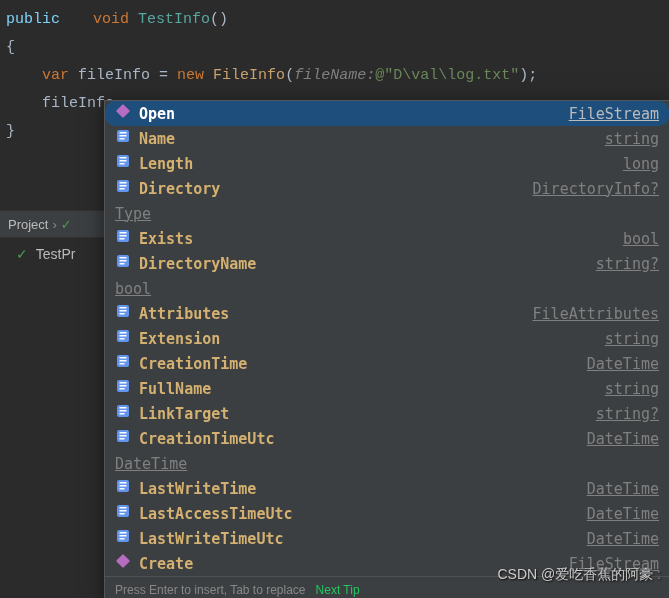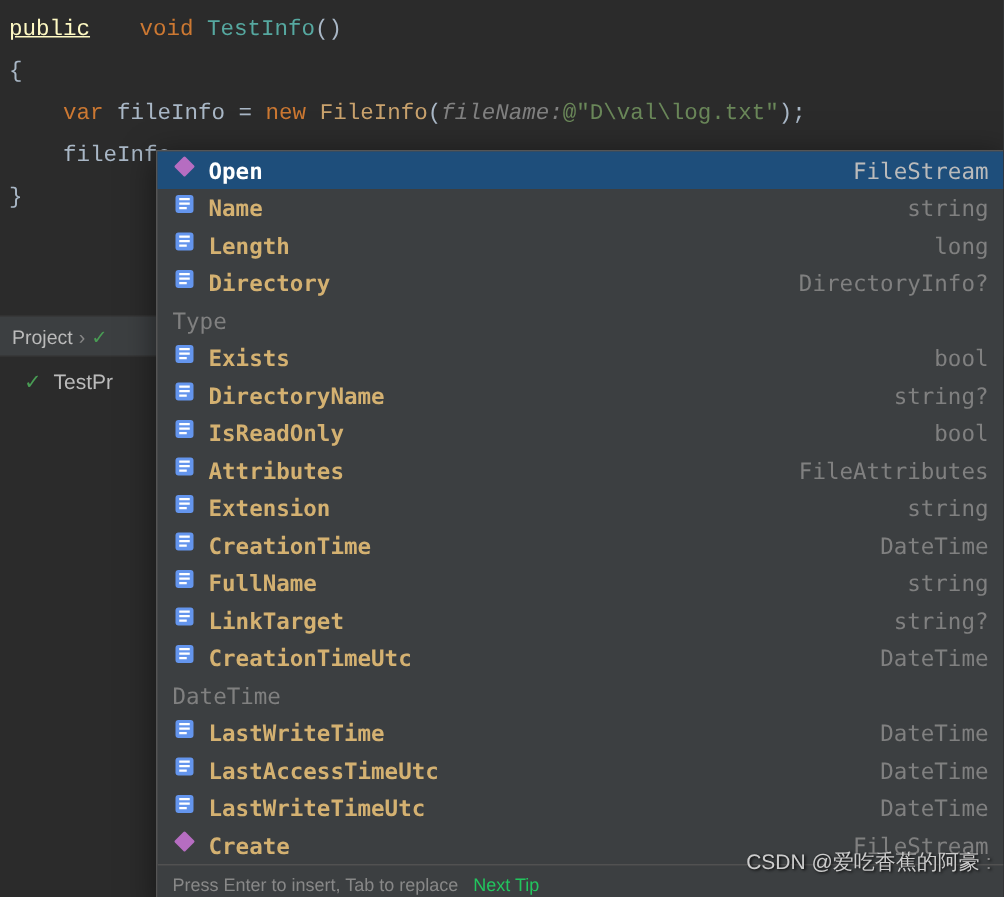--- a/index.html
+++ b/index.html
@@ -11,21 +11,21 @@
       width: 669px;
       height: 598px;
       overflow: hidden;
       position: relative;
     }
     .code-area {
       padding: 6px 0;
       line-height: 28px;
     }
     .code-line { padding-left: 6px; white-space: pre; }
-    .kw-public { color: #fef9c3; text-decoration: underline; }
+    .kw-public { color: #7dd3fc; }
     .kw-void { color: #cc7832; margin-left: 24px; }
     .kw-var { color: #cc7832; }
     .kw-new { color: #cc7832; }
     .method-name { color: #56a8a0; }
     .type-name { color: #c9a26d; }
     .param-name { color: #808080; font-style: italic; }
     .string-lit { color: #6a8759; }
     .ident { color: #a9b7c6; }
     .punct { color: #a9b7c6; }
     .brace { color: #a9b7c6; }
@@ -74,26 +74,27 @@
     .intellisense-item {
       display: flex;
       align-items: center;
       justify-content: space-between;
       padding: 3px 10px;
       height: 25px;
       cursor: pointer;
     }
     .intellisense-item.selected {
       background: #1e4e7b;
+      border-radius: 10px;
     }
     .item-left { display: flex; align-items: center; gap: 8px; }
     .item-label { color: #d4b171; font-family: Consolas, monospace; font-weight: bold; }
     .item-label.method { color: #d4b171; }
     .intellisense-item.selected .item-label { color: #ffffff; }
-    .item-type { color: #808080; font-family: Consolas, monospace; }
+    .item-type { color: #808080; font-family: Consolas, monospace; text-decoration: underline; }
     .intellisense-item.selected .item-type { color: #bbbbbb; }
     .icon-svg { width: 16px; height: 16px; flex-shrink: 0; }
     .intellisense-footer {
       background: #3c3f41;
       border-top: 1px solid #515151;
       padding: 6px 10px;
       font-family: -apple-system, 'Segoe UI', sans-serif;
       font-size: 12px;
       color: #888;
       display: flex;
@@ -203,29 +204,20 @@
               <rect x="2" y="2" width="12" height="12" rx="2" fill="#6495ed"></rect>
               <rect x="4.5" y="4" width="7" height="1.5" fill="#fff"></rect>
               <rect x="4.5" y="7" width="7" height="1.5" fill="#fff"></rect>
               <rect x="4.5" y="10" width="5" height="1.5" fill="#fff"></rect>
             </svg></span>
           <span class="item-label">DirectoryName</span>
         </div>
         <span class="item-type">string?</span>
       </div>
       <div class="intellisense-item">
-        <div class="item-left">
-          <span><svg class="icon-svg" viewBox="0 0 16 16">
-              <rect x="2" y="2" width="12" height="12" rx="2" fill="#6495ed"></rect>
-              <rect x="4.5" y="4" width="7" height="1.5" fill="#fff"></rect>
-              <rect x="4.5" y="7" width="7" height="1.5" fill="#fff"></rect>
-              <rect x="4.5" y="10" width="5" height="1.5" fill="#fff"></rect>
-            </svg></span>
-          <span class="item-label">IsReadOnly</span>
-        </div>
         <span class="item-type">bool</span>
       </div>
       <div class="intellisense-item">
         <div class="item-left">
           <span><svg class="icon-svg" viewBox="0 0 16 16">
               <rect x="2" y="2" width="12" height="12" rx="2" fill="#6495ed"></rect>
               <rect x="4.5" y="4" width="7" height="1.5" fill="#fff"></rect>
               <rect x="4.5" y="7" width="7" height="1.5" fill="#fff"></rect>
               <rect x="4.5" y="10" width="5" height="1.5" fill="#fff"></rect>
             </svg></span>

